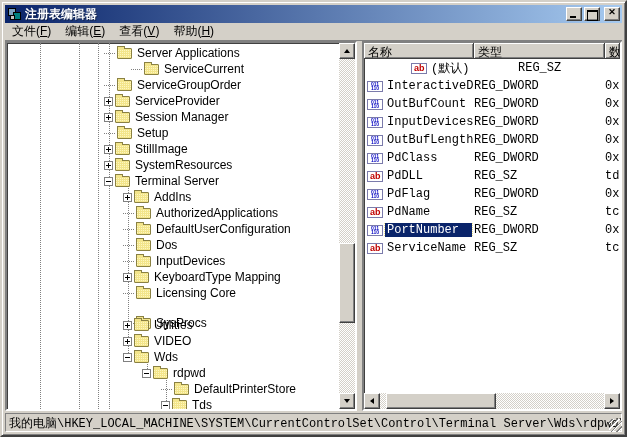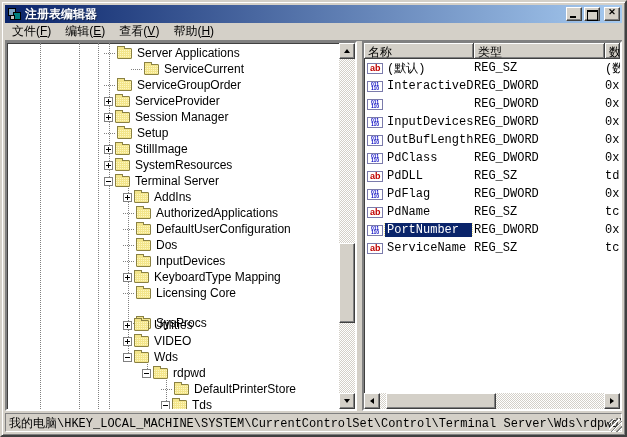--- a/index.html
+++ b/index.html
@@ -267,38 +267,39 @@
     <div class="splitter"></div>
 
     <div class="list-pane pane-sunken">
       <div class="list-header">
           <div class="hcell" style="width: 110px;">名称</div>
           <div class="hcell" style="width: 131px;">类型</div>
           <div class="hcell last">数据</div>
         </div>
       <div class="list-rows">
           <div class="list-row">
-            <span class="cell name" style="width: 110px;">
+            <span class="cell name" style="width: 110px; margin-left: 44px;">
               <span class="vicon string"></span>
               <span class="vname">(默认)</span>
             </span>
             <span class="cell" style="width: 131px;">REG_SZ</span>
             <span class="cell data">(数</span>
           </div>
           <div class="list-row">
             <span class="cell name" style="width: 110px;">
               <span class="vicon dword"></span>
               <span class="vname">InteractiveDelay</span>
             </span>
             <span class="cell" style="width: 131px;">REG_DWORD</span>
             <span class="cell data">0x</span>
           </div>
           <div class="list-row">
             <span class="cell name" style="width: 110px;">
               <span class="vicon dword"></span>
+              <span class="vname">OutBufCount</span>
             </span>
             <span class="cell" style="width: 131px;">REG_DWORD</span>
             <span class="cell data">0x</span>
           </div>
           <div class="list-row">
             <span class="cell name" style="width: 110px;">
               <span class="vicon dword"></span>
               <span class="vname">InputDevices</span>
             </span>
             <span class="cell" style="width: 131px;">REG_DWORD</span>

